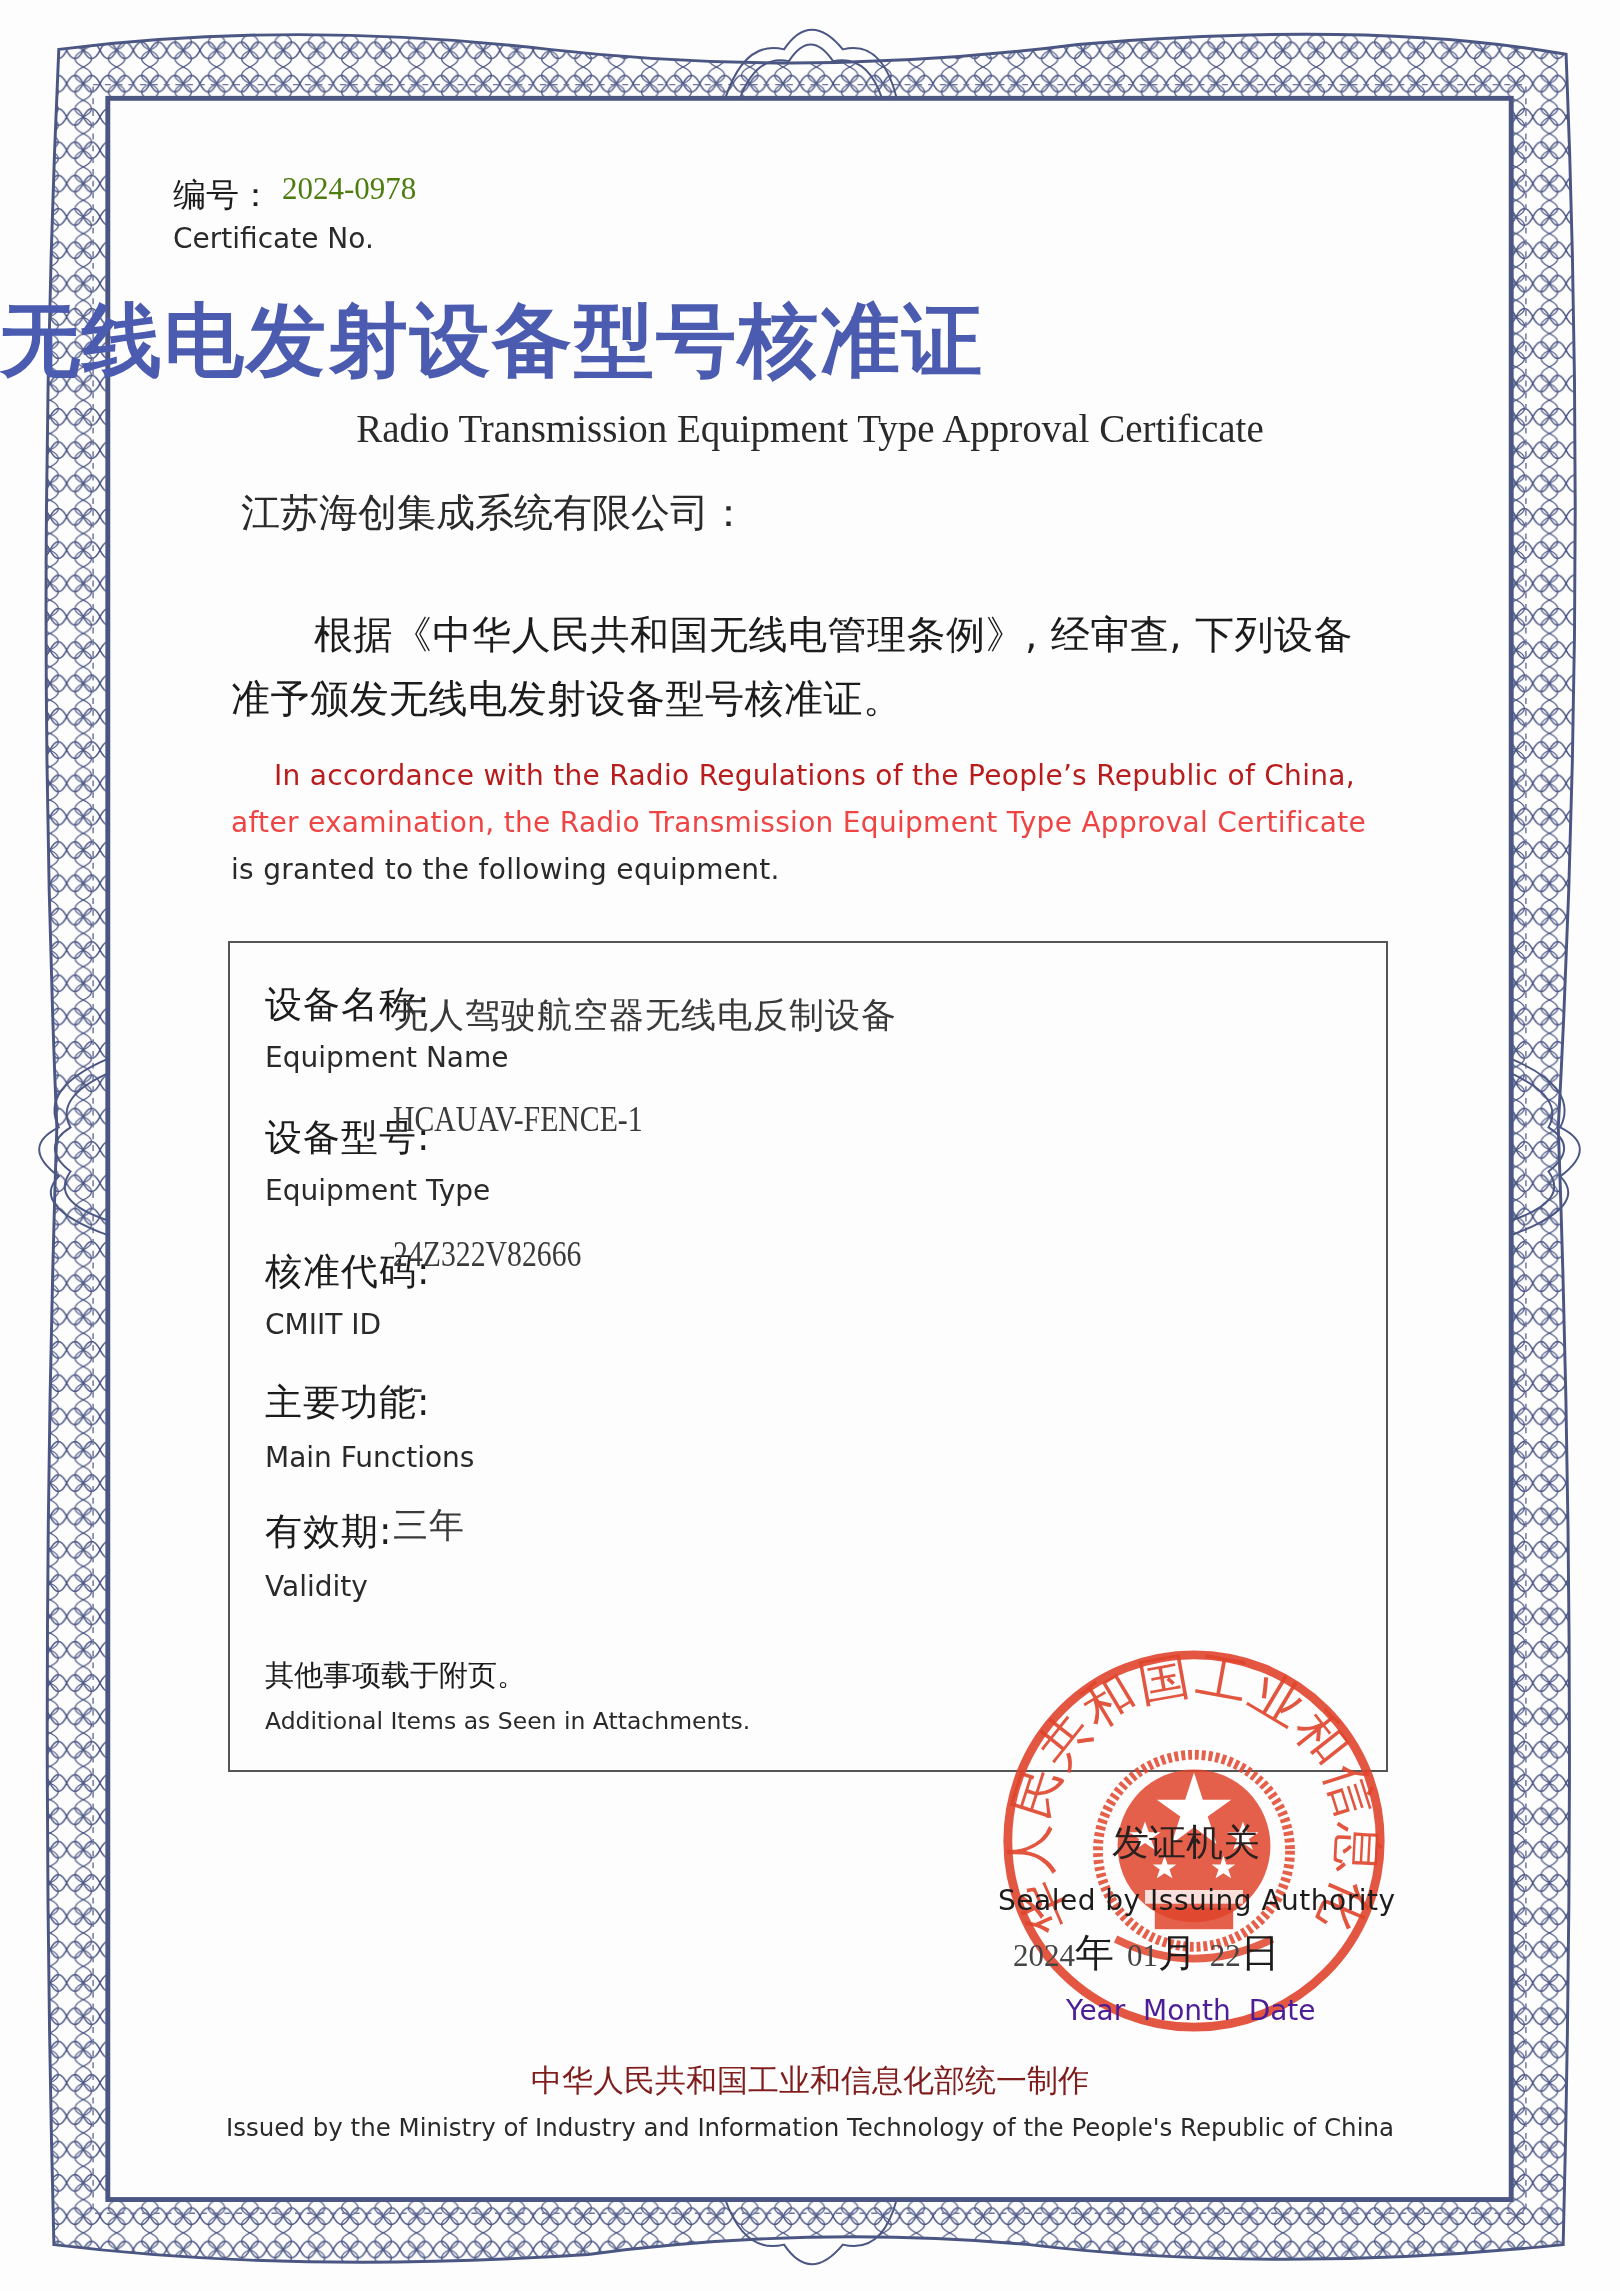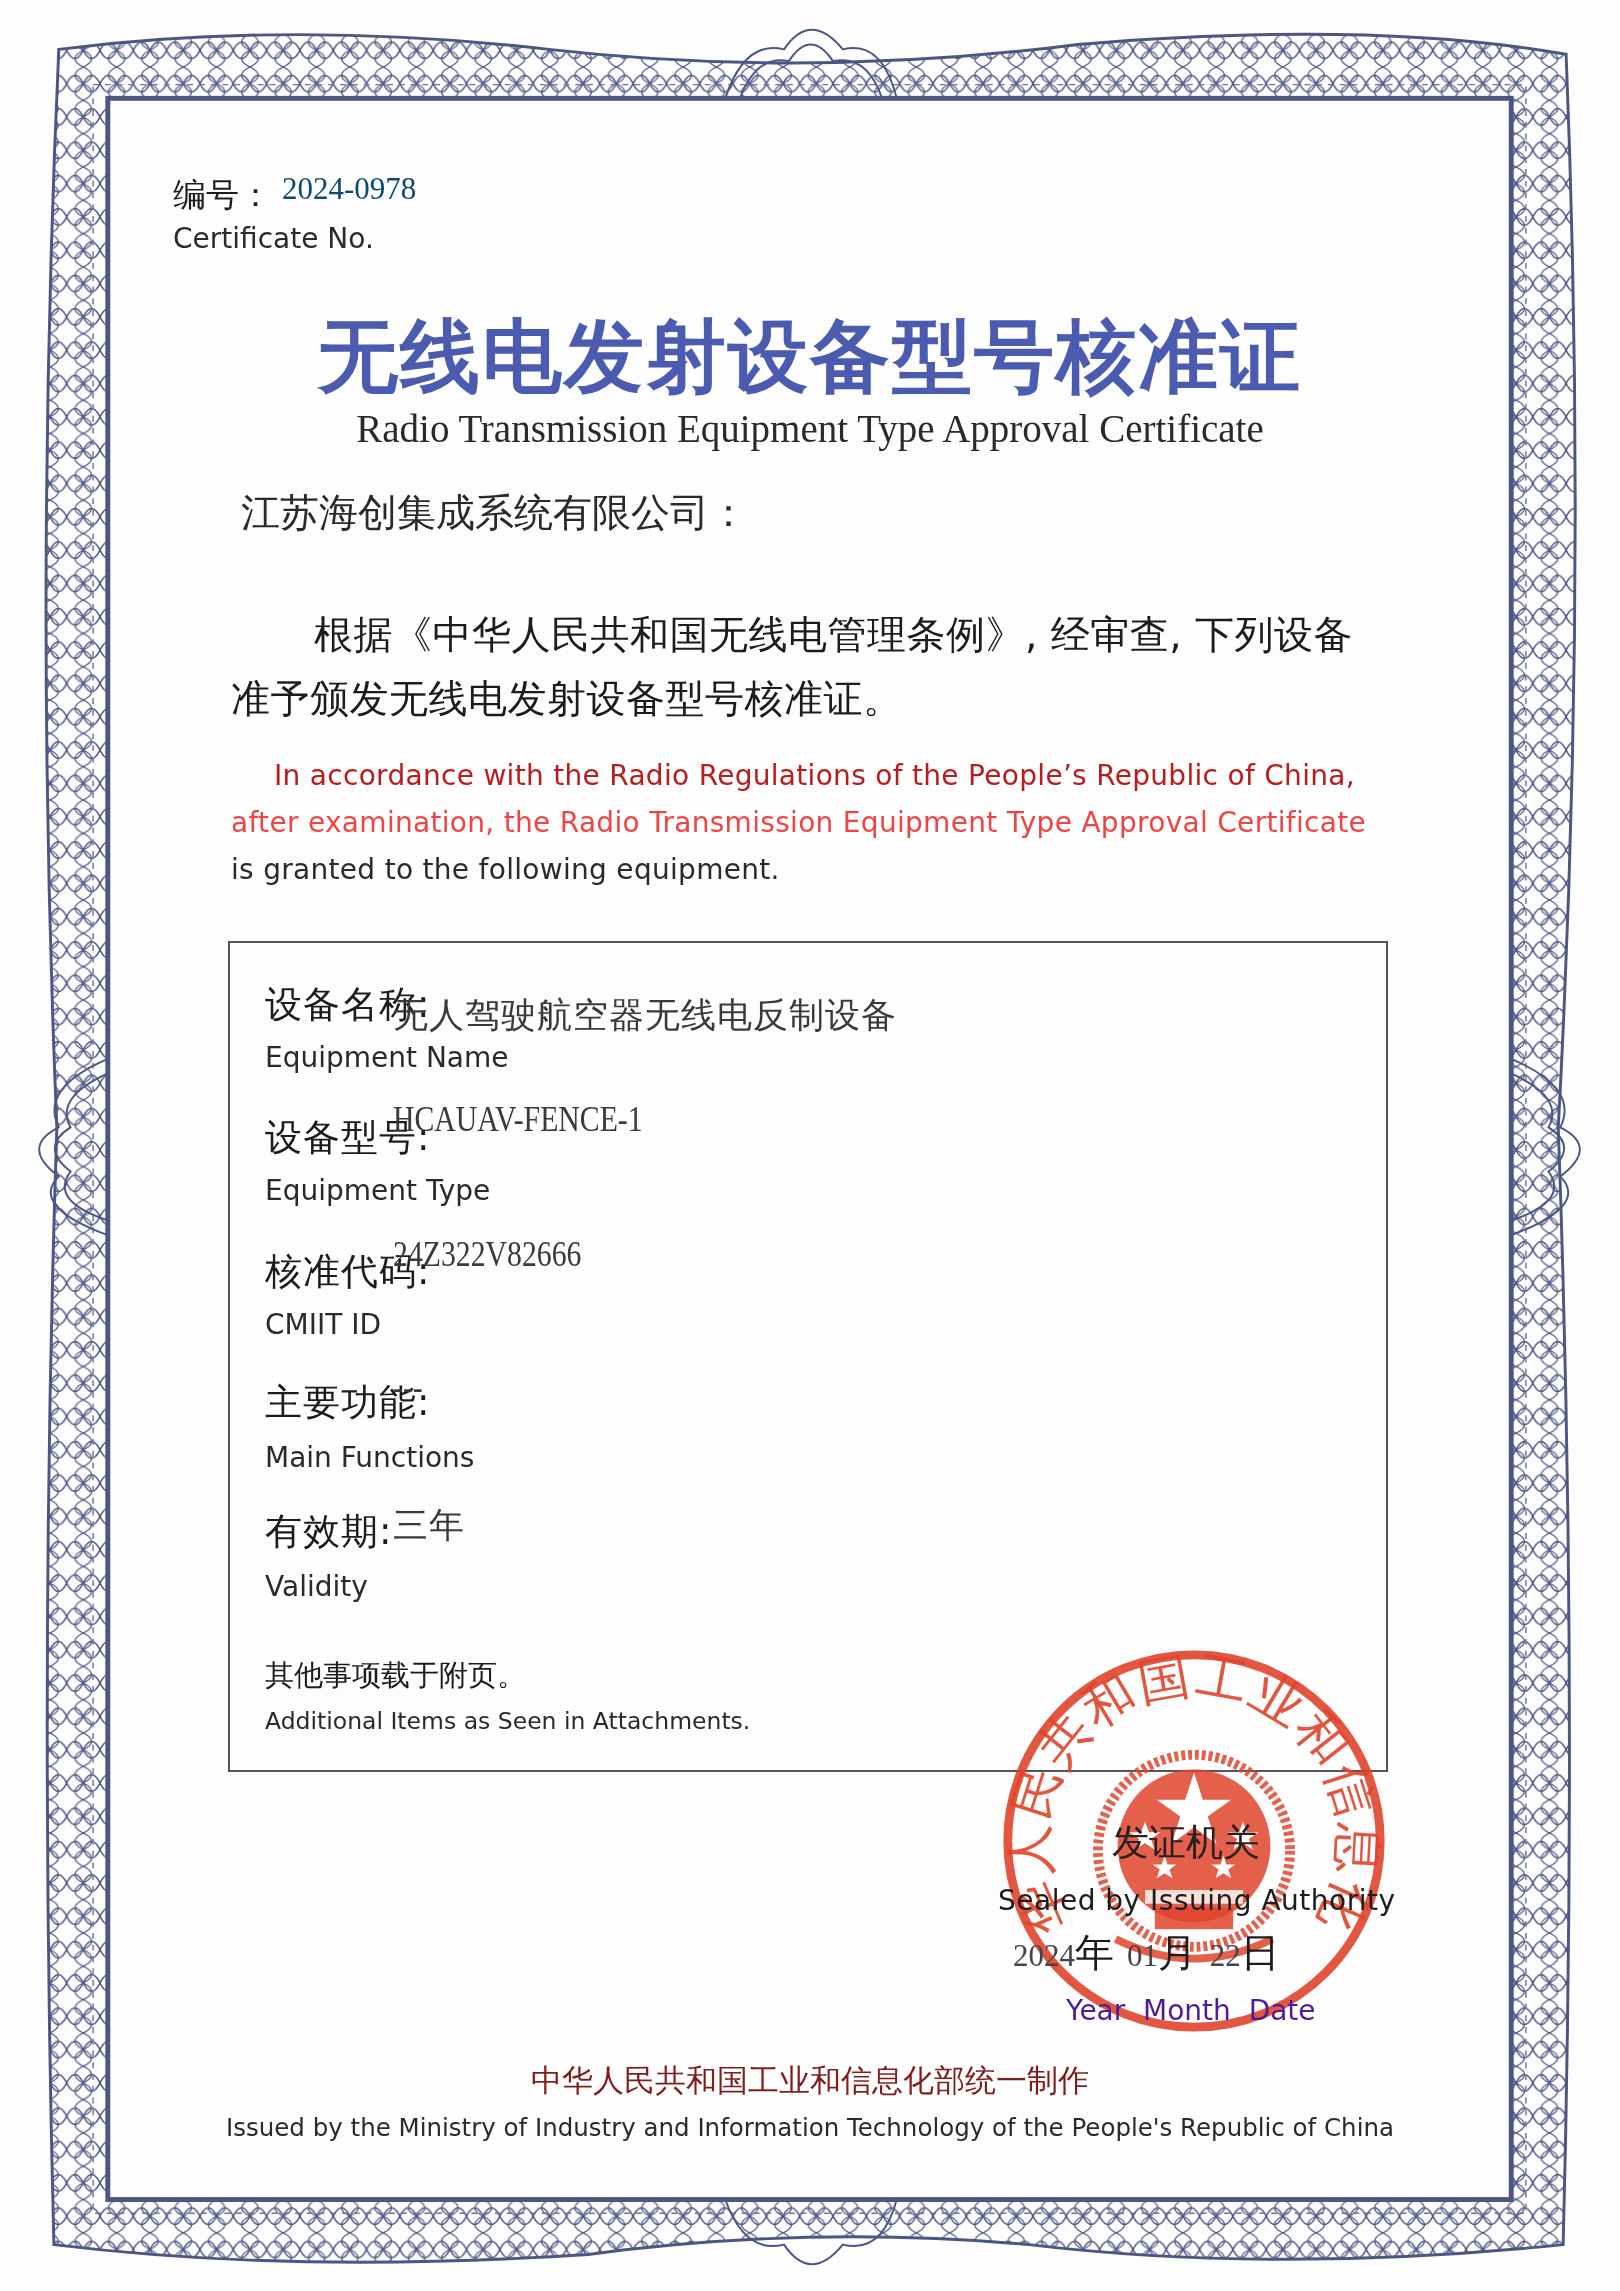--- a/index.html
+++ b/index.html
@@ -46,24 +46,24 @@
     <path d="M110 1095 Q55 1120 72 1150 Q40 1170 72 1195 Q50 1225 110 1245"></path>
     <path d="M1542 1080 Q1612 1110 1592 1150 Q1632 1170 1592 1200 Q1622 1230 1542 1260"></path>
     <path d="M1542 1095 Q1597 1120 1580 1150 Q1612 1170 1580 1195 Q1602 1225 1542 1245"></path>
     <path d="M740 100 Q760 40 800 50 Q827 10 860 50 Q900 40 915 100"></path>
     <path d="M755 100 Q772 55 805 62 Q827 28 850 62 Q885 55 900 100"></path>
     <path d="M740 2244 Q760 2300 800 2290 Q827 2330 860 2290 Q900 2300 915 2244"></path>
   </g>
 </svg>
 
 <div class="abs" style="left:173px; top:173px; font-size:33px; color:#1c1c1c;">编号：</div>
-<div class="abs" style="left:282px; top:171px; font-size:31px; color:#0c4a6e; font-family:'Liberation Serif', serif;">2024-0978</div>
+<div class="abs" style="left:282px; top:171px; font-size:31px; color:#4d7c0f; font-family:'Liberation Serif', serif;">2024-0978</div>
 <div class="abs" style="left:173px; top:222px; font-size:28px; color:#2a2a2a;">Certificate No.</div>
 
-<div class="abs" style="left:0; width:1620px; top:304px; text-align:center; font-size:80px; font-weight:bold; color:#4a5bb0; font-family:'DejaVu Serif', serif; letter-spacing:2px;">无线电发射设备型号核准证</div>
+<div class="abs" style="left:0; width:1620px; top:288px; font-size:80px; font-weight:bold; color:#4a5bb0; font-family:'DejaVu Serif', serif; letter-spacing:2px;">无线电发射设备型号核准证</div>
 <div class="abs" style="left:0; width:1620px; top:406px; text-align:center; font-size:39px; color:#2a2a2a; font-family:'Liberation Serif', serif;">Radio Transmission Equipment Type Approval Certificate</div>
 
 <div class="abs" style="left:241px; top:486px; font-size:39px; color:#2a2a2a; font-family:'DejaVu Serif', serif;">江苏海创集成系统有限公司：</div>
 
 <div class="abs" style="left:314px; top:608px; font-size:39px; color:#1c1c1c; letter-spacing:0.5px;text-align:center;">根据《中华人民共和国无线电管理条例》, 经审查, 下列设备</div>
 <div class="abs" style="left:231px; top:672px; font-size:39px; color:#1c1c1c; letter-spacing:0.5px;">准予颁发无线电发射设备型号核准证。</div>
 <div class="abs" style="left:274px; top:759px; font-size:28px; color:#b91c1c; letter-spacing:0.3px;">In accordance with the Radio Regulations of the People’s Republic of China,</div>
 <div class="abs" style="left:231px; top:806px; font-size:28px; color:#ef4444; letter-spacing:0.3px;">after examination, the Radio Transmission Equipment Type Approval Certificate</div>
 <div class="abs" style="left:231px; top:853px; font-size:28px; color:#2a2a2a; letter-spacing:0.3px;">is granted  to the following equipment.</div>
 

